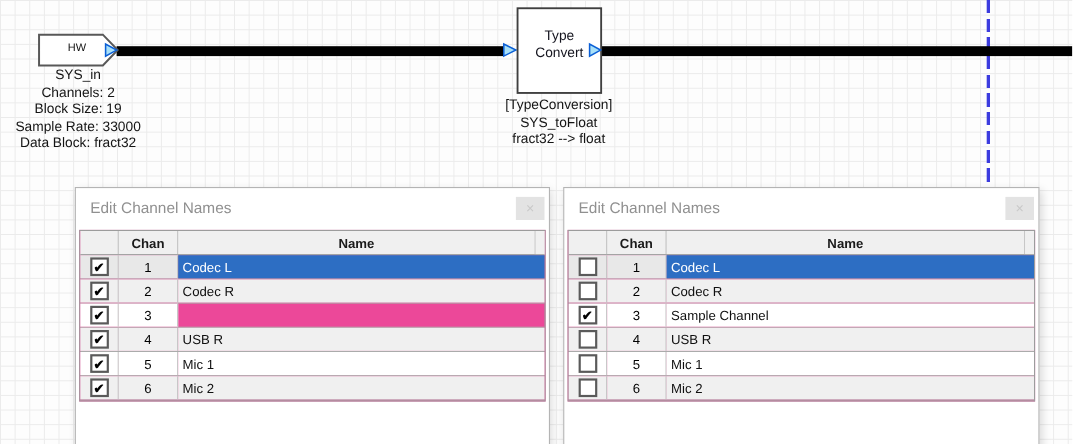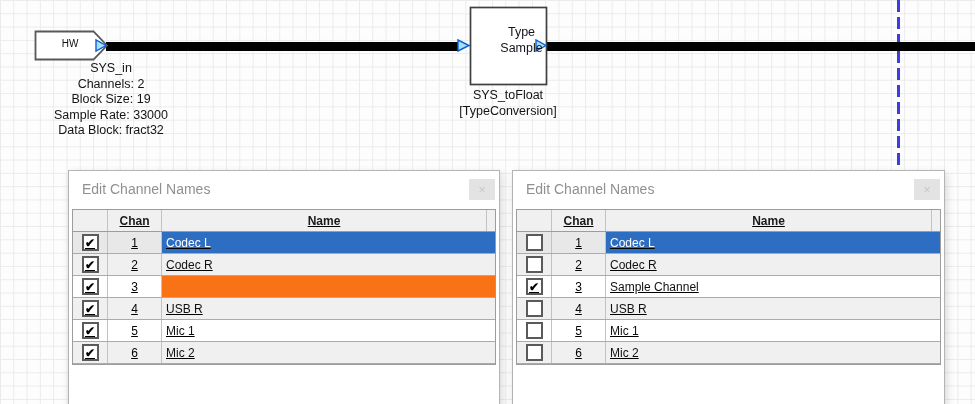--- a/index.html
+++ b/index.html
@@ -17,37 +17,37 @@
     position:absolute;left:897px;top:0;width:3px;height:404px;z-index:1;
     background:repeating-linear-gradient(to bottom,#3c3cdf 0 12px,transparent 12px 17px);
   }
   .wire{position:absolute;height:9px;background:#000;z-index:2;}
   .wire1{left:106px;top:42px;width:352px;}
   .wire2{left:547px;top:42px;width:428px;}
   .diagram-svg{position:absolute;left:0;top:0;z-index:2;}
   .hw-label{position:absolute;left:42px;top:38px;width:56px;text-align:center;
     font-size:10px;color:#101010;z-index:2;}
   .tc-label{position:absolute;left:470px;top:24px;width:77px;text-align:center;
-    font-size:12.5px;line-height:16px;color:#15151f;z-index:2;padding-left:13px;}
+    font-size:12.5px;line-height:16px;color:#15151f;z-index:2;}
   .caption{position:absolute;text-align:center;font-size:12.5px;line-height:15.5px;
     color:#141414;z-index:2;}
-  .cap-hw{left:0;top:61px;width:142px;margin-left:40px;}
+  .cap-hw{left:0;top:61px;width:142px;}
   .cap-tc{left:408px;top:88px;width:200px;}
   
   .dialog{position:absolute;top:170px;width:432px;height:269px;background:#fff;
     border:1px solid #b4b4b4;box-shadow:2px 3px 8px rgba(0,0,0,0.15);z-index:3;
     box-sizing:border-box;}
   .dlg1{left:68px;}
   .dlg2{left:512px;width:433px;}
   .dlg-title{position:absolute;left:13px;top:10px;font-size:14px;color:#909090;}
   .dlg-close{position:absolute;top:8px;right:4px;width:26px;height:21px;
     background:#e3e3e3;color:#c9c9c9;text-align:center;line-height:21px;
     font-size:13px;cursor:default;}
   .tbl{position:absolute;left:3px;right:3px;top:38px;border:1px solid #9c9c9c;
-    background:#f97316;text-decoration:underline;}
+    background:#ec4899;}
   .thead{display:flex;height:21px;background:#f0f0f0;border-bottom:1px solid #9c9c9c;
     font-size:12px;font-weight:bold;color:#1a1a1a;}
   .th{display:flex;align-items:center;justify-content:center;
     border-right:1px solid #c2c2c2;box-sizing:border-box;}
   .th.cb{width:35px;}
   .th.chan{width:54px;}
   .th.name{flex:1;}
   .th.gutter{width:8px;border-right:none;background:#f0f0f0;}
   .row{display:flex;height:21px;border-bottom:1px solid #ababab;font-size:12px;}
   .cell{box-sizing:border-box;display:flex;align-items:center;background:#fff;}
@@ -75,33 +75,34 @@
     <polygon points="35.5,31.5 93.5,31.5 107,45.5 93.5,59.5 35.5,59.5" fill="#ffffff" stroke="#585858" stroke-width="1.8"></polygon>
     <polygon points="96,40 96,51 106,45.5" fill="#a8e0f8" stroke="#0b5fd6" stroke-width="1.4"></polygon>
     <polygon points="458,40 458,51 469,45.5" fill="#a8e0f8" stroke="#0b5fd6" stroke-width="1.4"></polygon>
     <rect x="470.5" y="7.5" width="76" height="77" fill="#ffffff" stroke="#3f3f3f" stroke-width="1.7"></rect>
     <polygon points="536,40 536,51 546,45.5" fill="#a8e0f8" stroke="#0b5fd6" stroke-width="1.4"></polygon>
   </svg>
 
   <div class="hw-label">HW</div>
   <div class="tc-label">
     <div>Type</div>
-    <div>Sample</div>
+    <div>Convert</div>
   </div>
 
   <div class="caption cap-hw">
     <div>SYS_in</div>
     <div>Channels: 2</div>
     <div>Block Size: 19</div>
     <div>Sample Rate: 33000</div>
     <div>Data Block: fract32</div>
   </div>
   <div class="caption cap-tc">
+    <div>[TypeConversion]</div>
     <div>SYS_toFloat</div>
-    <div>[TypeConversion]</div>
+    <div>fract32 --&gt; float</div>
   </div>
 
   <div class="dialog dlg1">
     <div class="dlg-title">Edit Channel Names</div>
     <div class="dlg-close">×</div>
     <div class="tbl">
       <div class="thead">
         <div class="th cb"></div>
         <div class="th chan">Chan</div>
         <div class="th name">Name</div>

